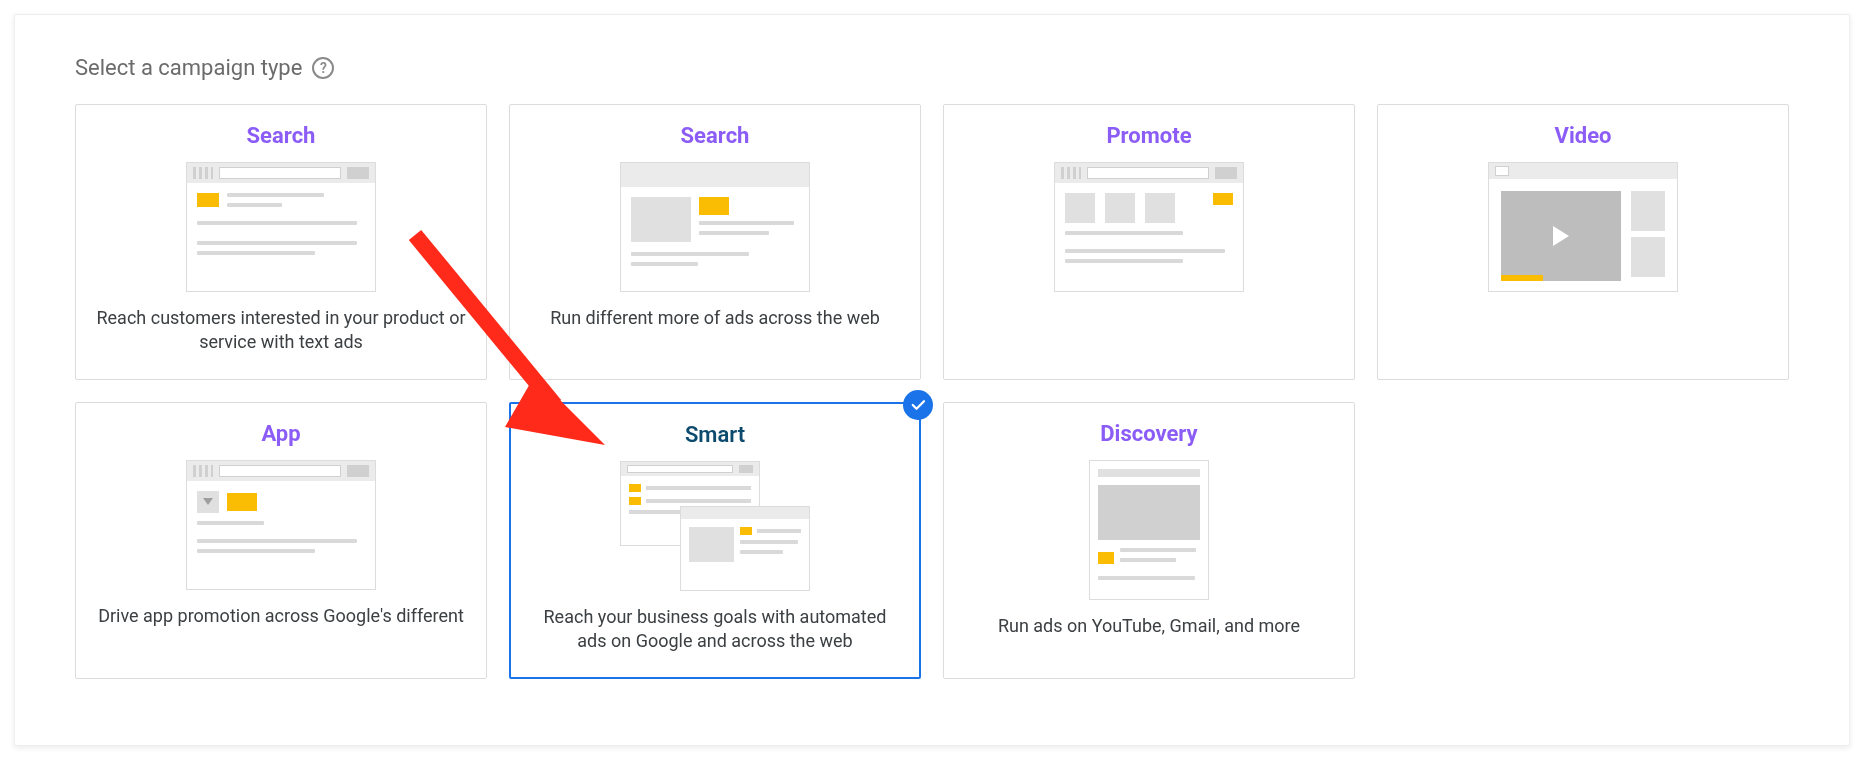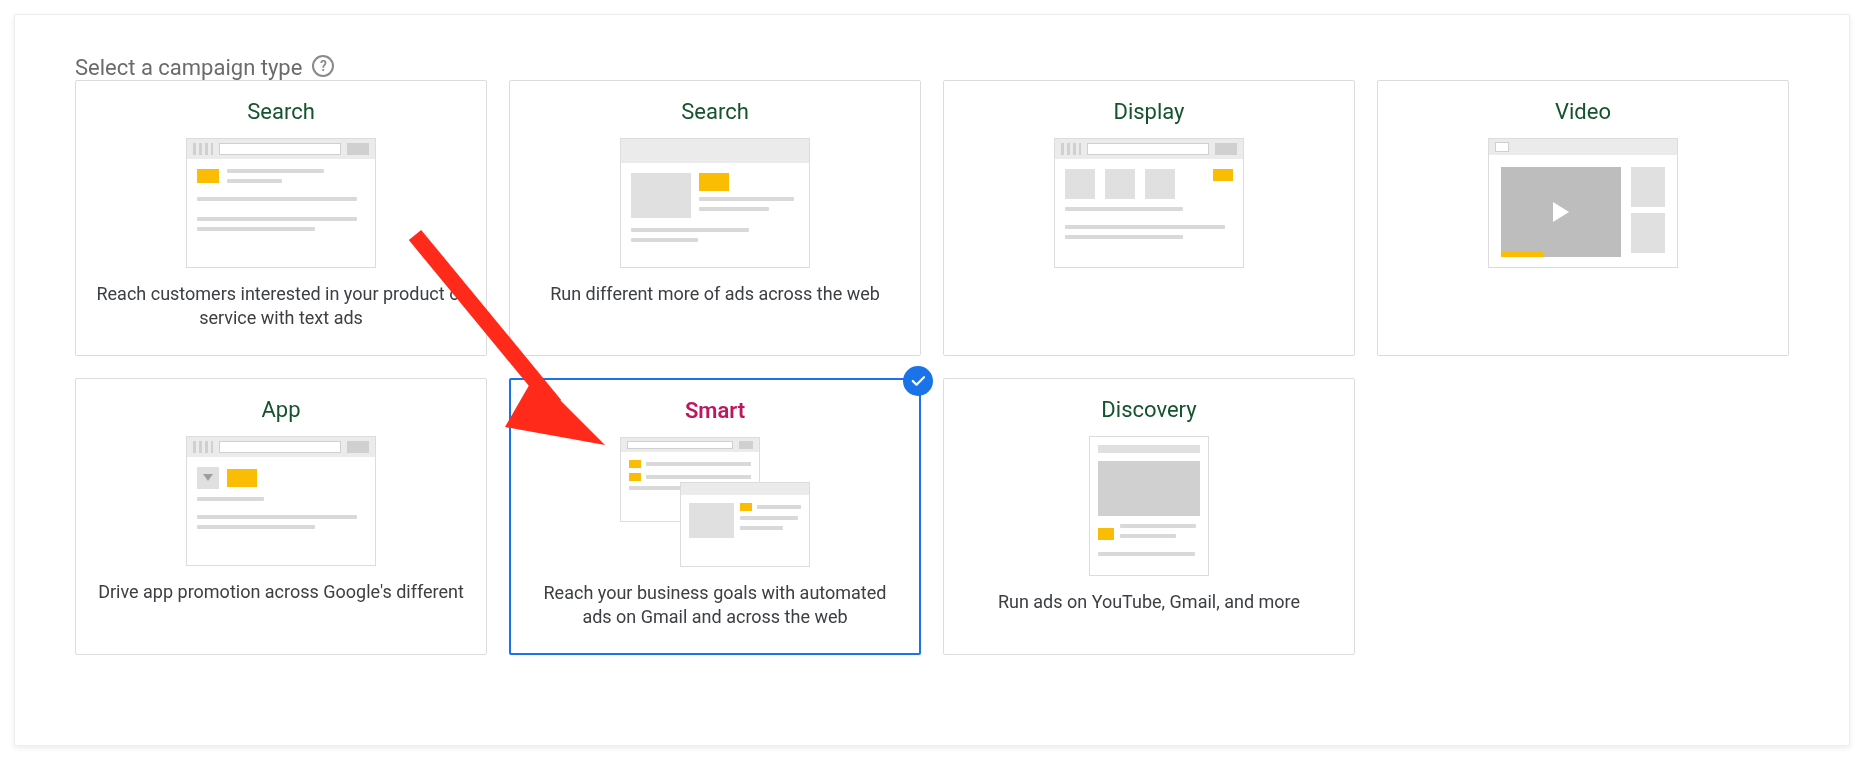--- a/index.html
+++ b/index.html
@@ -14,22 +14,23 @@
     width: 100%;
     height: 100%;
     background: #fff;
     border: 1px solid #eee;
     box-shadow: 0 2px 6px rgba(0,0,0,0.08);
     padding: 40px 60px;
     position: relative;
   }
   .heading-row {
     display: flex;
-    align-items: flex-start;
+    align-items: center;
     gap: 10px;
+    margin-bottom: 24px;
   }
   .heading {
     font-size: 22px;
     color: #6b6b6b;
     font-weight: 400;
   }
   .help-icon {
     width: 22px;
     height: 22px;
     border: 2px solid #8a8a8a;
@@ -56,26 +57,26 @@
     text-align: center;
     cursor: pointer;
     position: relative;
     background: #fff;
   }
   .card.selected {
     border: 2px solid #1a73e8;
   }
   .card-title {
     font-size: 22px;
-    color: #14532d;
-    font-weight: 400;
+    color: #8b5cf6;
+    font-weight: 700;
     margin-bottom: 14px;
   }
   .card.selected .card-title {
-    color: #be185d;
+    color: #0c4a6e;
     font-weight: 600;
   }
   .card-desc {
     font-size: 18px;
     color: #3c4043;
     line-height: 1.35;
     margin-top: 14px;
   }
   .check-badge {
     position: absolute;
@@ -219,21 +220,21 @@
           </div>
           <div style="height:10px"></div>
           <div class="bar narrow md"></div>
           <div class="bar narrow sm"></div>
         </div>
       </div>
       <div class="card-desc">Run different more of ads across the web</div>
     </div>
 
     <div class="card">
-      <div class="card-title">Display</div>
+      <div class="card-title">Promote</div>
       <div class="illus-frame">
         <div class="illus-titlebar">
             <div class="tbar-bars"></div>
             <div class="tbar-search"></div>
             <div class="tbar-btn"></div>
           </div>
         <div class="illus-body">
           <div class="shop-row">
               <div class="shop-item"></div>
               <div class="shop-item"></div>
@@ -324,21 +325,21 @@
               <div class="mini-row">
                   <div class="mini-y"></div>
                   <div class="mini-line"></div>
                 </div>
               <div class="bar narrow lg"></div>
                 <div class="bar narrow md"></div>
             </div>
           </div>
         </div>
       </div>
-      <div class="card-desc">Reach your business goals with automated ads on Gmail and across the web</div>
+      <div class="card-desc">Reach your business goals with automated ads on Google and across the web</div>
     </div>
 
     <div class="card">
       <div class="card-title">Discovery</div>
       <div class="disc-frame">
         <div class="disc-tbar"></div>
         <div class="disc-img"></div>
         <div class="disc-row">
             <div class="disc-y"></div>
             <div class="disc-lines">

